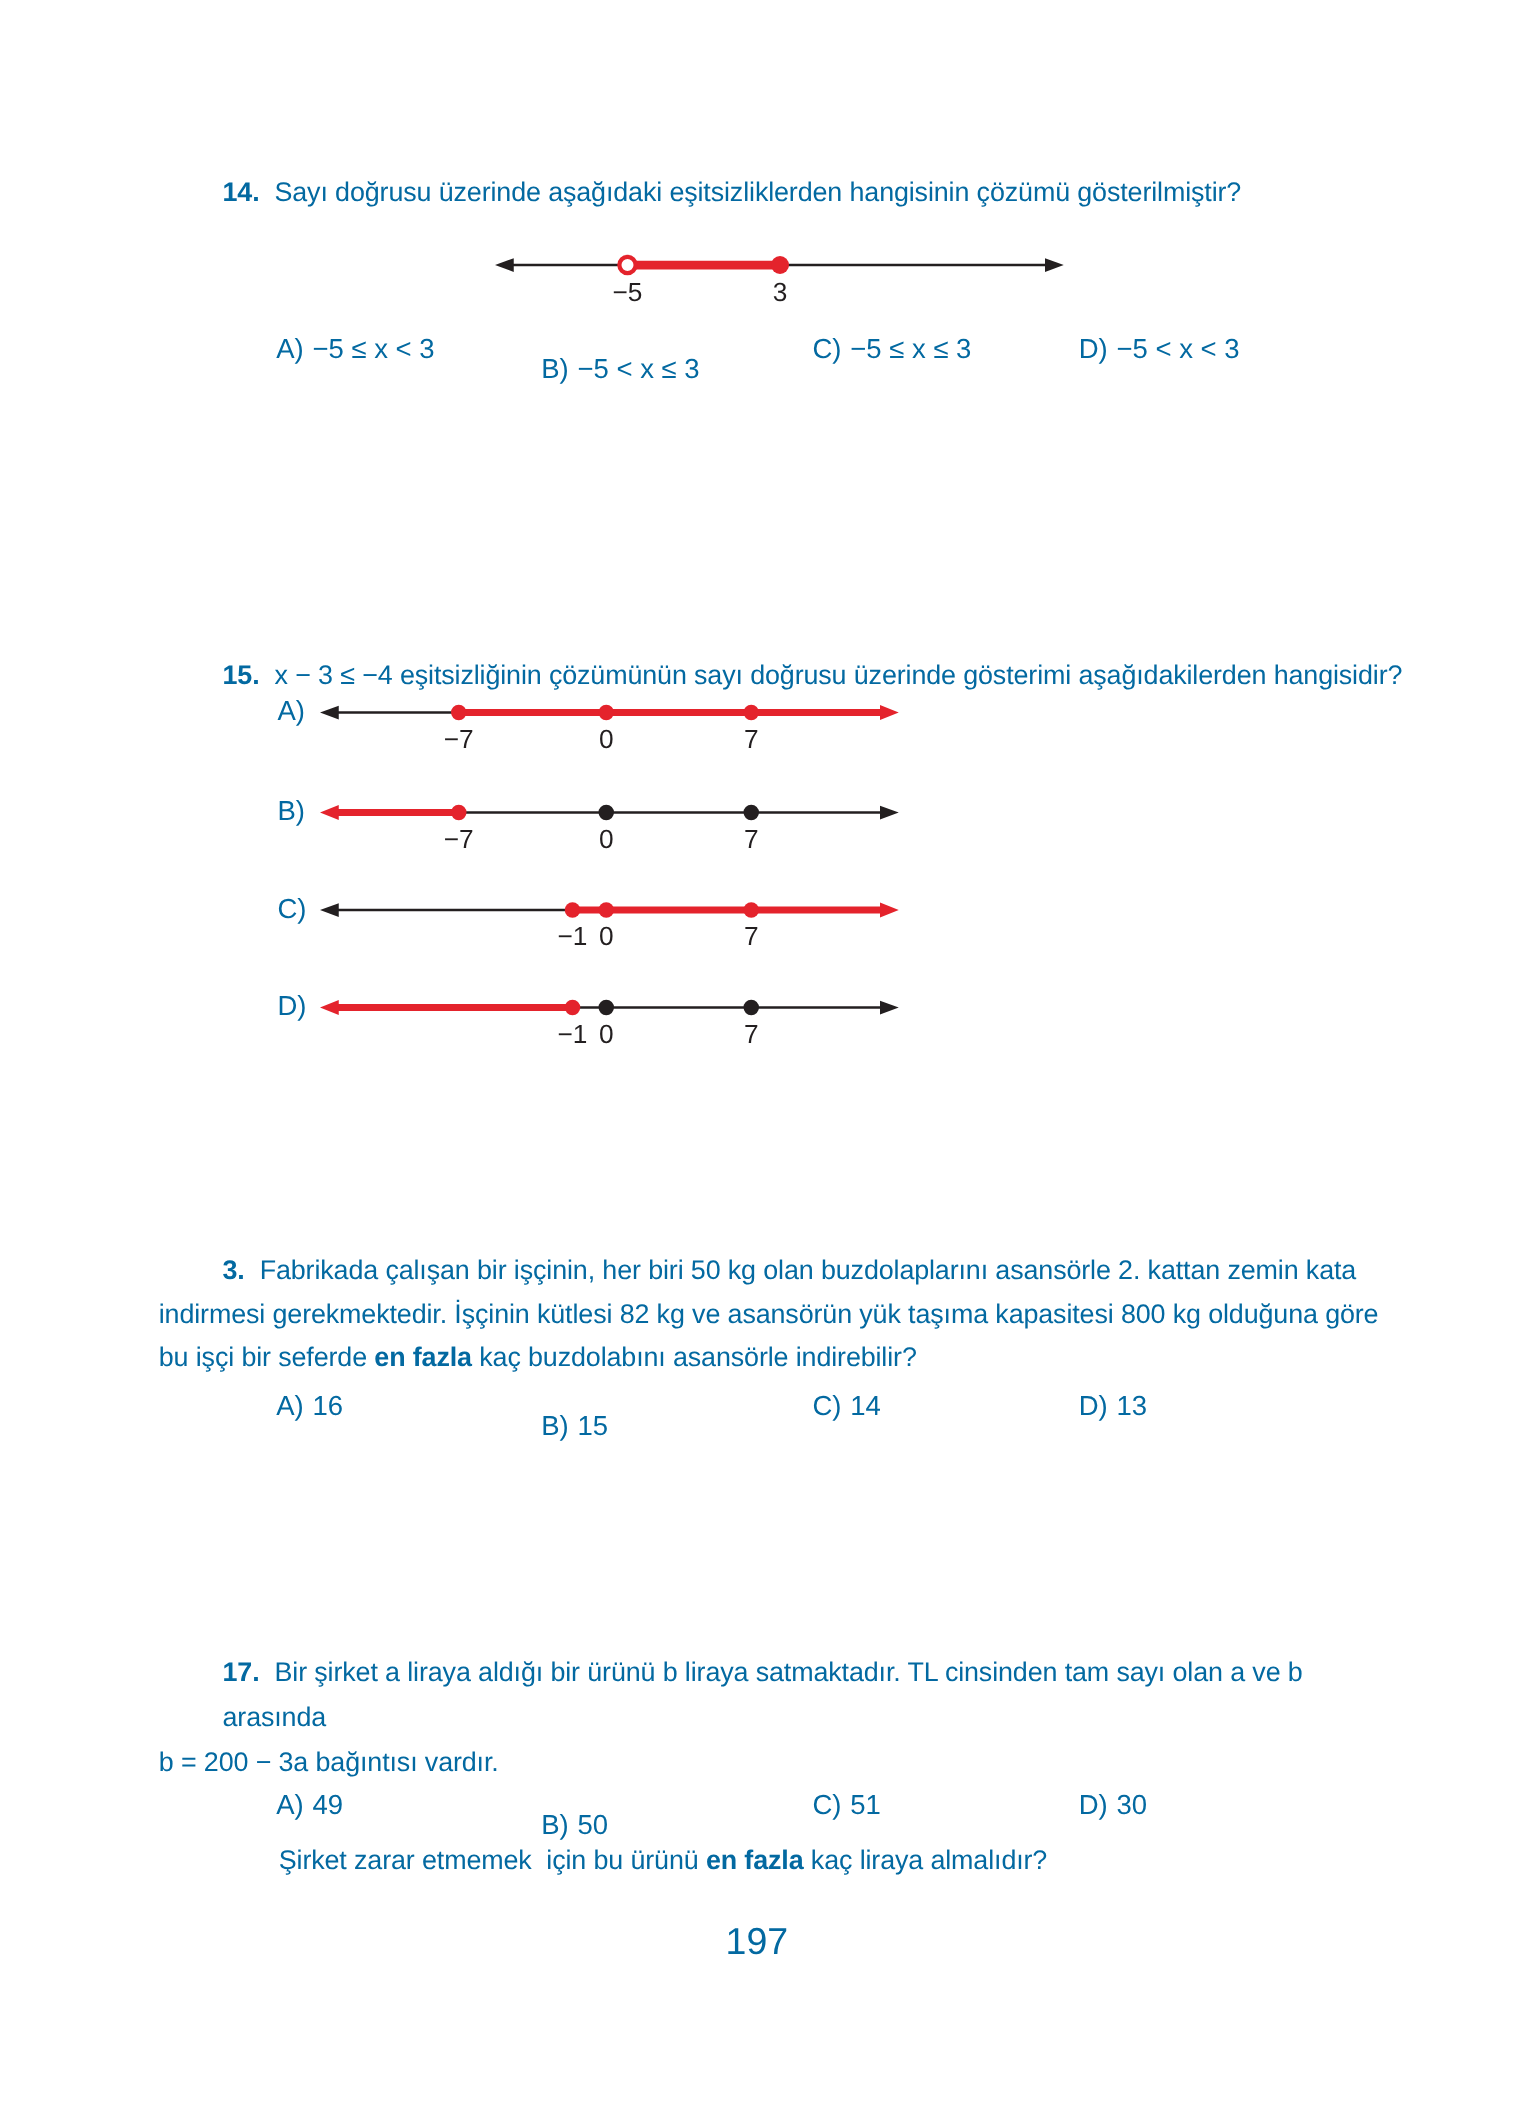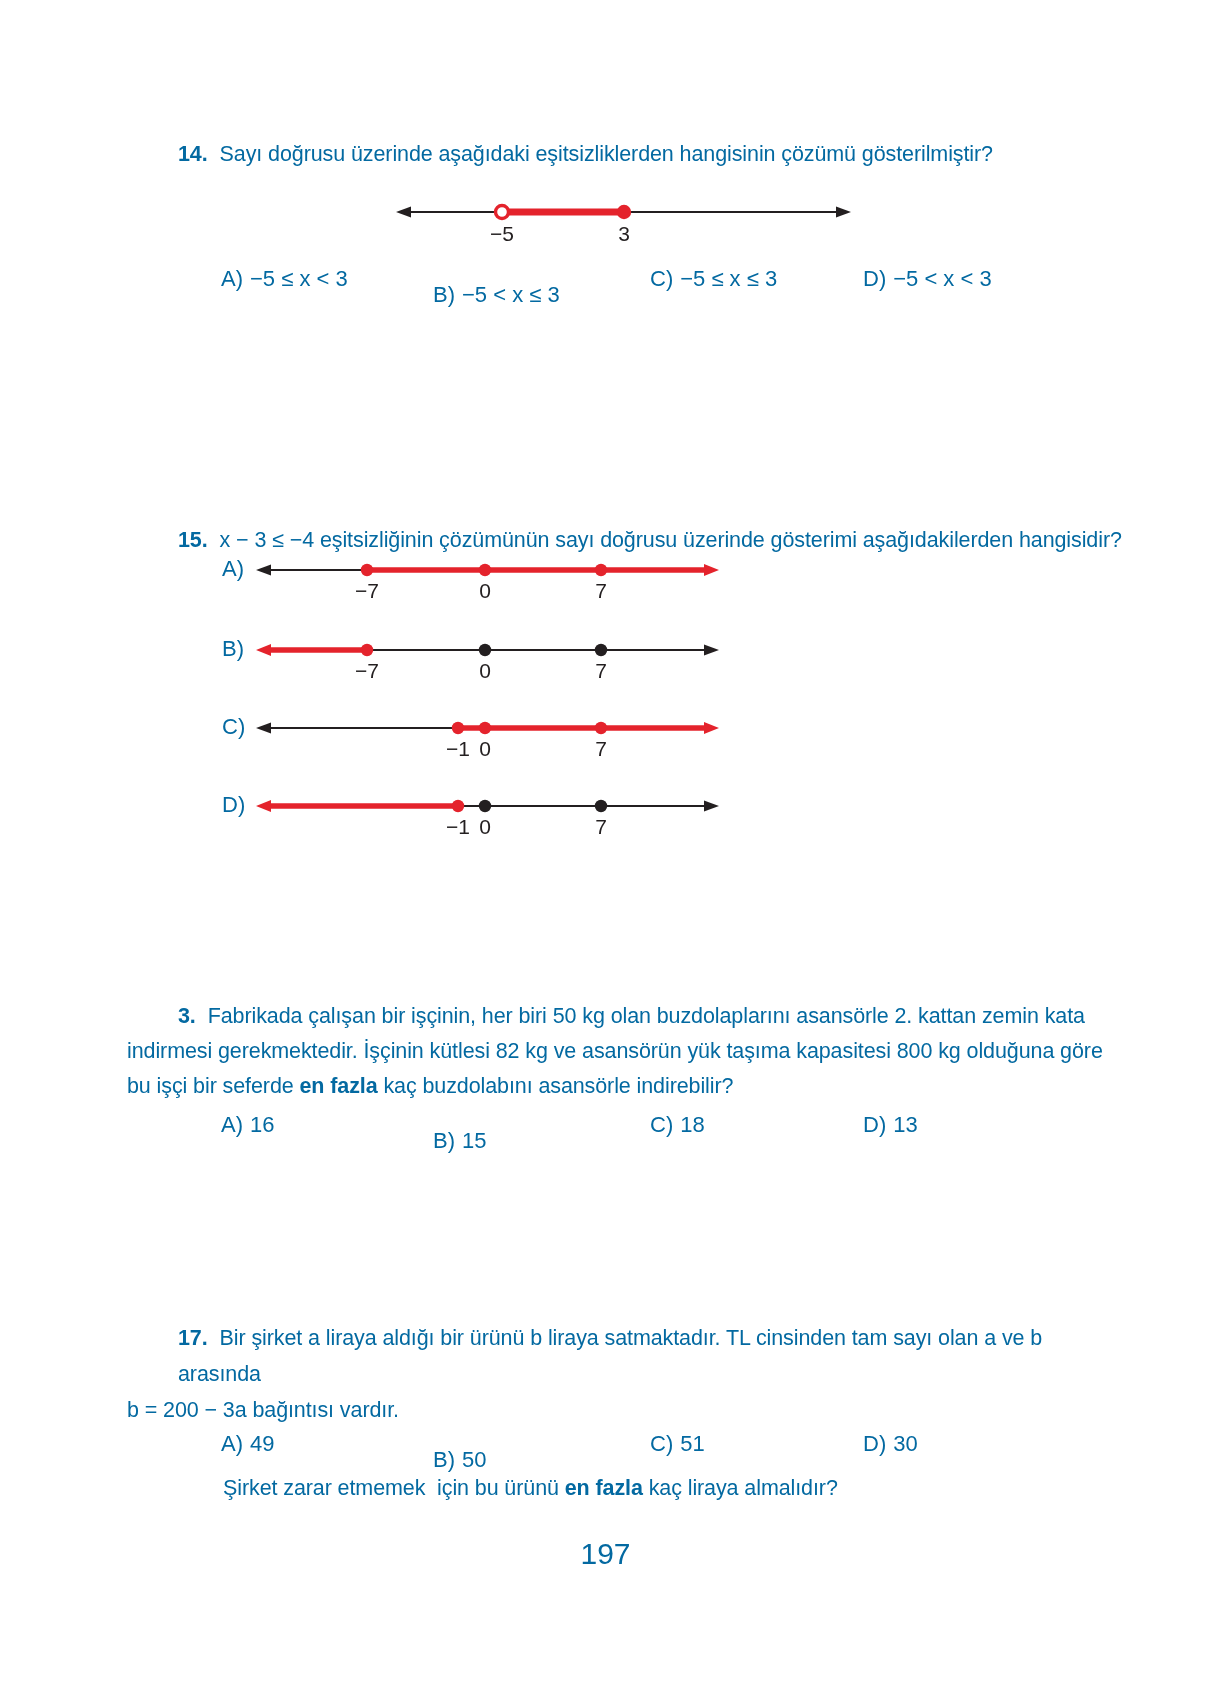--- a/index.html
+++ b/index.html
@@ -158,21 +158,21 @@
   <section>
     <div class="para" style="top:999px;">
       <div class="pline indent"><span class="qnum">3.</span><span>Fabrikada çalışan bir işçinin, her biri 50 kg olan buzdolaplarını asansörle 2. kattan zemin kata</span></div>
       <div class="pline"><span>indirmesi gerekmektedir. İşçinin kütlesi 82 kg ve asansörün yük taşıma kapasitesi 800 kg olduğuna göre</span></div>
       <div class="pline"><span>bu işçi bir seferde </span><span class="bold">en fazla</span><span> kaç buzdolabını asansörle indirebilir?</span></div>
     </div>
 
     <div class="optrow" style="top:1112px;">
       <span class="opt col-a"><span class="optlabel">A)</span><span>16</span></span>
       <span class="opt col-b"><span class="optlabel">B)</span><span>15</span></span>
-      <span class="opt col-c"><span class="optlabel">C)</span><span>18</span></span>
+      <span class="opt col-c"><span class="optlabel">C)</span><span>14</span></span>
       <span class="opt col-d"><span class="optlabel">D)</span><span>13</span></span>
     </div>
   </section>
 
   <section>
     <div class="para" style="top:1320px;line-height:36px;">
       <div class="pline indent"><span class="qnum">17.</span><span>Bir şirket a liraya aldığı bir ürünü b liraya satmaktadır. TL cinsinden tam sayı olan a ve b arasında</span></div>
       <div class="pline"><span>b = 200 − 3a bağıntısı vardır.</span></div>
       <div class="pline indent2"><span>Şirket zarar etmemek  için bu ürünü </span><span class="bold">en fazla</span><span> kaç liraya almalıdır?</span></div>
     </div>

